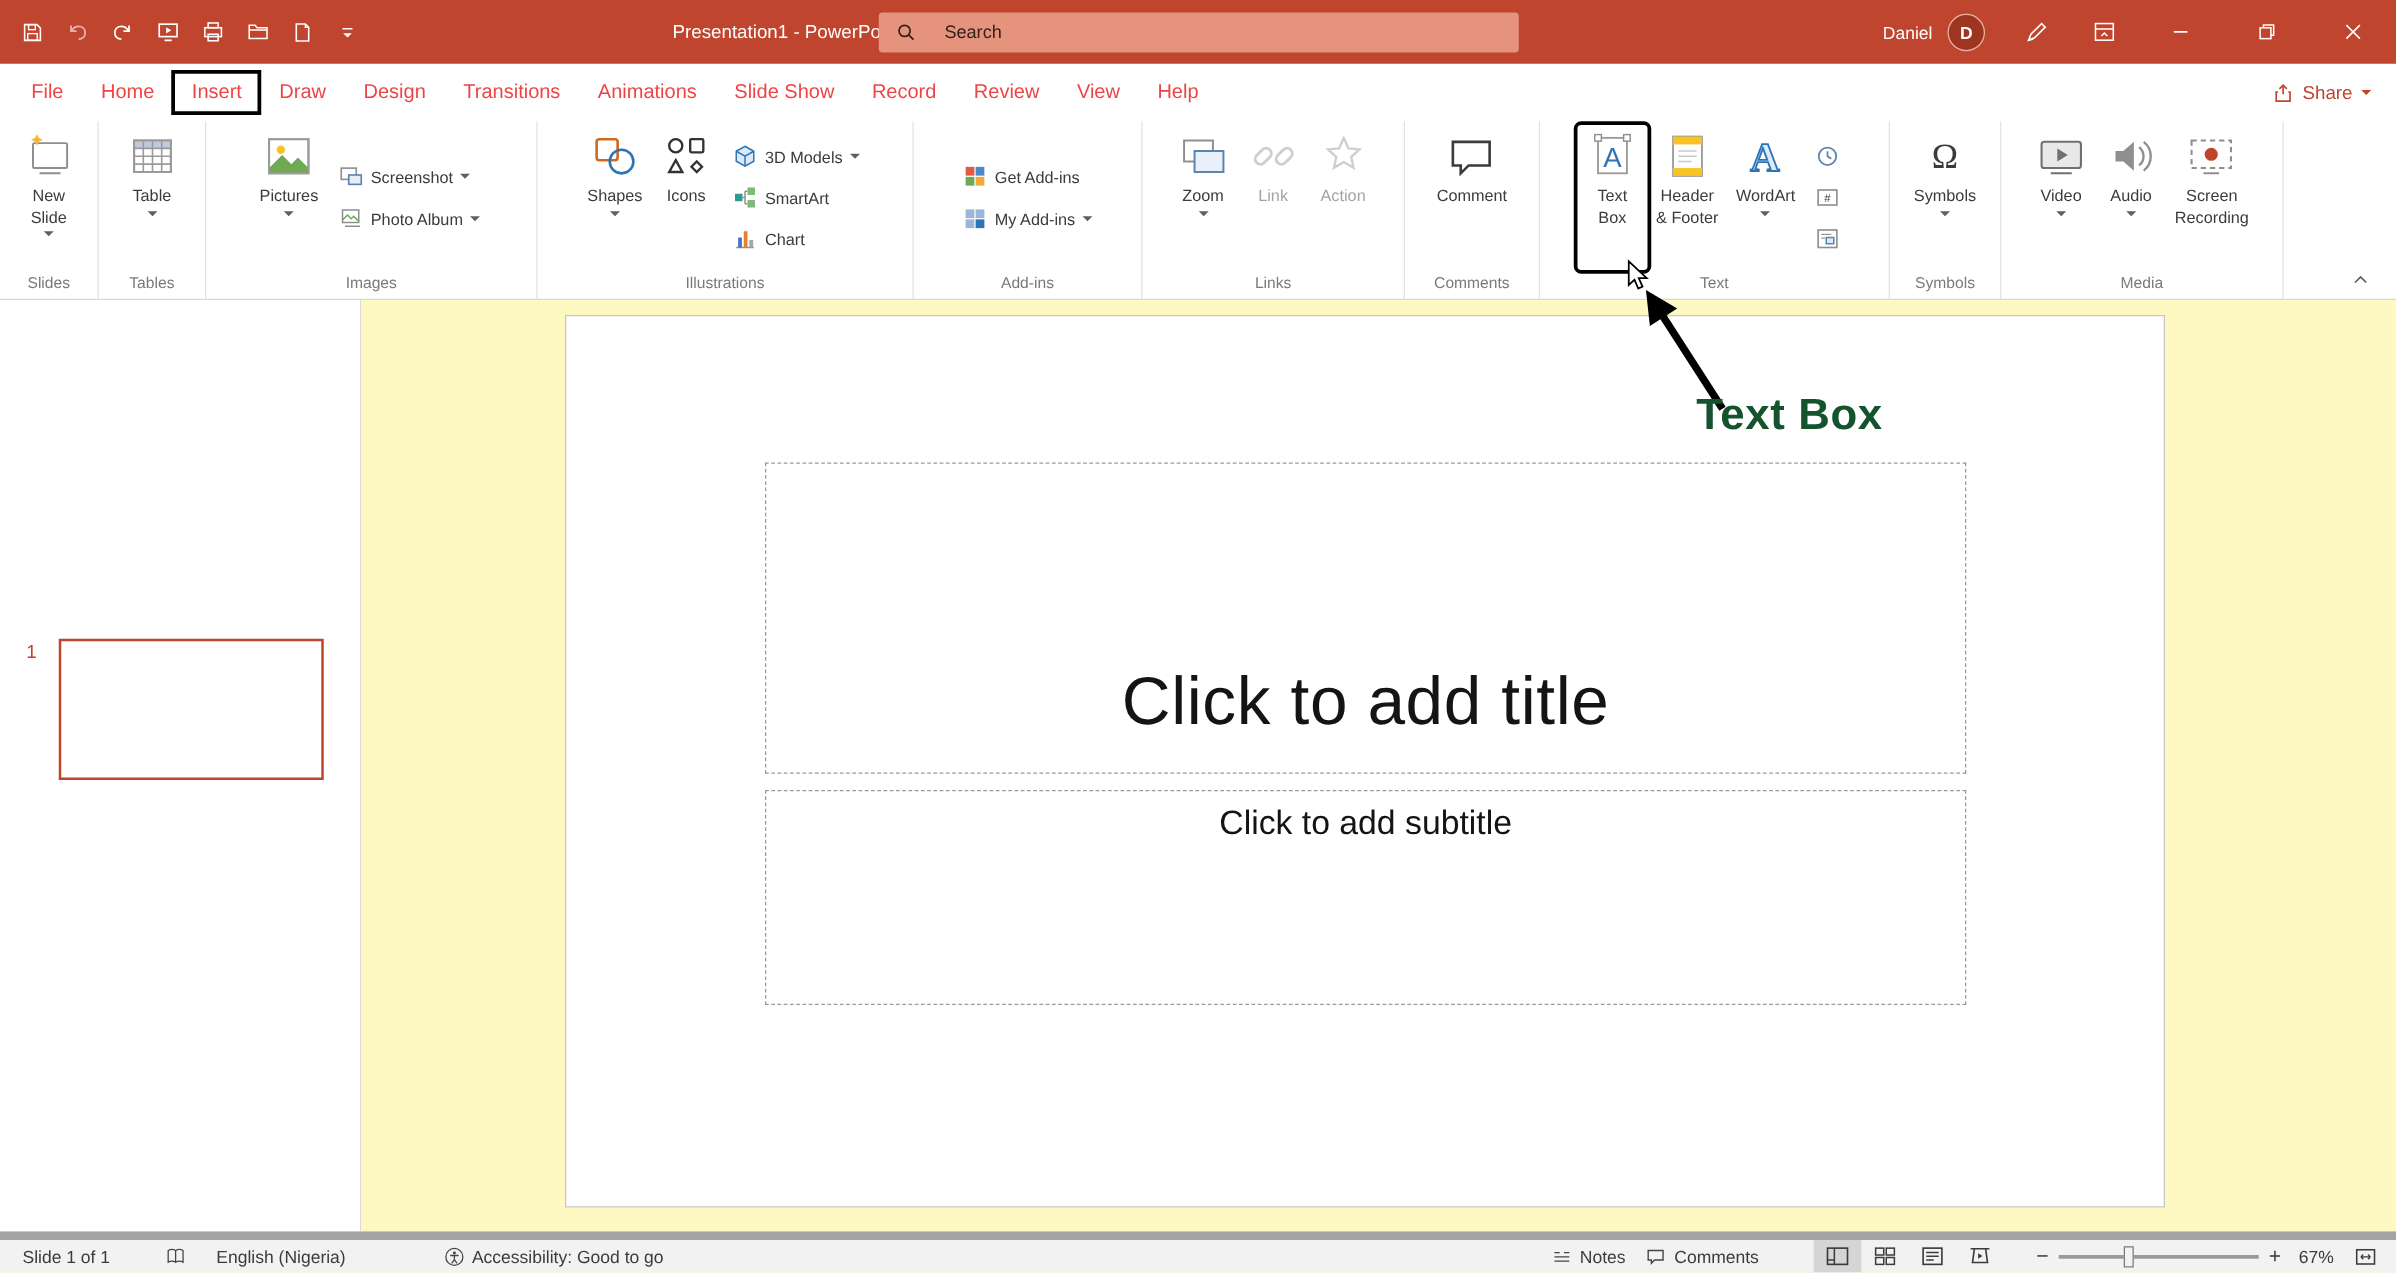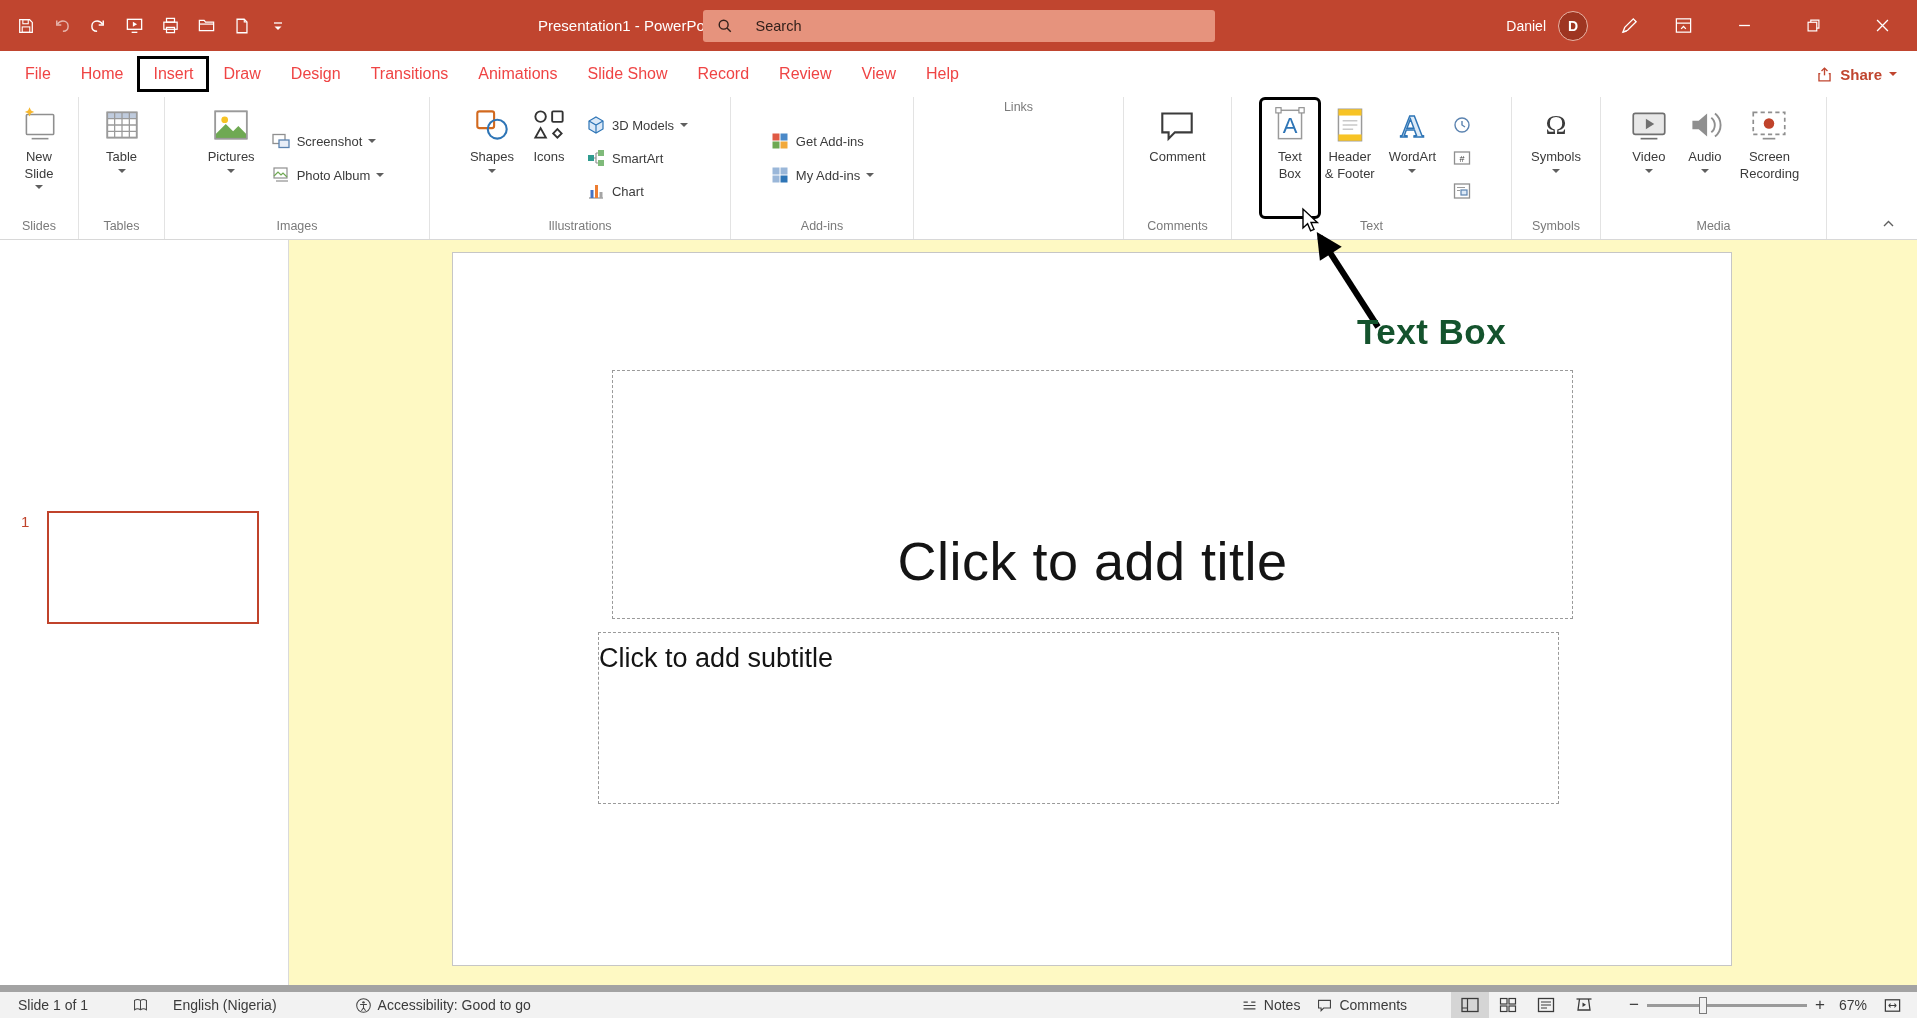--- a/index.html
+++ b/index.html
@@ -18,21 +18,21 @@
   .tbright { margin-left:auto; display:flex; align-items:center; height:100%; }
   .user-name { font-size:14px; margin-right:12px; }
   .avatar { width:30px; height:30px; border-radius:50%; background:#9E3521; border:1.5px solid #E8B3A4; display:flex; align-items:center; justify-content:center; font-size:14px; font-weight:bold; margin-right:14px; }
   .tbtn { width:54px; height:100%; display:flex; align-items:center; justify-content:center; }
   .winbtn { width:69px; height:100%; display:flex; align-items:center; justify-content:center; }
 
   
   .tabsrow { height:46px; background:#fff; display:flex; align-items:center; padding-left:10px; flex:0 0 auto; }
   .tab { height:34px; line-height:34px; padding:0 15px; font-size:16px; color:#ef4444; cursor:default; white-space:nowrap; }
   .tab.annotated { outline:3px solid #000; outline-offset:-2px; }
-  .share-wrap { margin-left:auto; margin-right:20px; display:flex; align-items:center; gap:7px; color:#C0452F; font-size:15px;font-weight:bold; }
+  .share-wrap { margin-left:auto; margin-right:20px; display:flex; align-items:center; gap:7px; color:#C0452F; font-size:15px; }
 
   
   .ribbon { position:relative; height:143px; background:#fff; border-bottom:1px solid #D8D8D8; display:flex; flex:0 0 auto; }
   .rgroup { border-right:1px solid #E3E3E3; display:flex; flex-direction:column; height:100%; }
   .gbody { flex:1; display:flex; align-items:stretch; justify-content:center; padding:3px 2px 0; }
   .glabel { height:23px; text-align:center; font-size:12.5px; color:#7a7a7a; line-height:20px; }
   .g-slides{width:79px}.g-tables{width:86px}.g-images{width:265px}.g-illus{width:301px}.g-addins{width:183px}
   .g-links{width:210px}.g-comments{width:108px}.g-text{width:280px}.g-symbols{width:89px}.g-media{width:226px}
   .rbtn { cursor:default; border-radius:3px; }
   .rbtn.large { display:flex; flex-direction:column; align-items:center; justify-content:flex-start; padding:4px 7px 2px; }
@@ -52,21 +52,21 @@
   
   .workspace { flex:1; display:flex; min-height:0; }
   .thumbs { width:289px; background:#fff; border-right:1px solid #DADADA; position:relative; flex:0 0 auto; }
   .thumb-num { position:absolute; left:21px; top:273px; font-size:15px; color:#C0432B; }
   .thumb { position:absolute; left:47px; top:271px; width:212px; height:113px; background:#fff; border:2.5px solid #C0432B; }
   .canvas { flex:1; background:#fef9c3; position:relative; }
   .slide { position:absolute; left:163px; top:12px; width:1280px; height:714px; background:#fff; border:1px solid #C6C6C6; }
   .ph { position:absolute; border:1.2px dashed #9a9a9a; }
   .ph-title { left:159px; top:117px; width:961px; height:249px; display:flex; align-items:flex-end; justify-content:center; padding-bottom:26px; }
   .ph-title span { font-size:54px; font-weight:300; color:#141414; letter-spacing:.5px; }
-  .ph-subtitle { left:145px; top:379px; width:961px; height:172px; display:flex; align-items:flex-start; justify-content:flex-start; padding-top:10px; }
+  .ph-subtitle { left:159px; top:379px; width:961px; height:172px; display:flex; align-items:flex-start; justify-content:center; padding-top:10px; }
   .ph-subtitle span { font-size:27px; color:#141414; }
 
   
   .statusbar { height:33px; background:#F2F2F2; border-top:7px solid #a3a3a3; display:flex; align-items:center; font-size:14px; color:#3b3b3b; padding:0 10px; flex:0 0 auto; }
   .sb-item { display:flex; align-items:center; gap:6px; padding:0 8px; height:100%; cursor:default; white-space:nowrap; }
   .sb-right { margin-left:auto; display:flex; align-items:center; height:100%; }
   .viewbtn { width:38px; height:100%; display:flex; align-items:center; justify-content:center; }
   .viewbtn.active { background:#D5D5D5; }
   .zoom-sign { font-size:17px; padding:0 8px; color:#3b3b3b; }
   .slider-track { width:160px; height:3px; background:#9a9a9a; position:relative; }
@@ -348,20 +348,43 @@
               </svg>
             <span>My Add-ins</span>
             <span class="chev"></span>
           </div>
         </div>
       </div>
       <div class="glabel">Add-ins</div>
     </div>
 
     <div class="rgroup g-links">
+      <div class="gbody">
+        <div class="rbtn large">
+          <svg class="ic40" viewBox="0 0 40 40">
+              <rect x="5" y="8" width="22" height="16" fill="#fff" stroke="#8f8f8f" stroke-width="1.5"></rect>
+              <rect x="13" y="16" width="22" height="16" fill="#EAF0F9" stroke="#5B83B0" stroke-width="1.5"></rect>
+            </svg>
+          <span class="lbl">Zoom</span>
+          <span class="chev below"></span>
+        </div>
+        <div class="rbtn large disabled">
+          <svg class="ic40" viewBox="0 0 40 40" fill="none" stroke="#9a9a9a" stroke-width="2.2">
+              <rect x="5" y="16" width="14" height="8" rx="4" transform="rotate(-45 12 20)"></rect>
+              <rect x="21" y="16" width="14" height="8" rx="4" transform="rotate(-45 28 20)"></rect>
+            </svg>
+          <span class="lbl">Link</span>
+        </div>
+        <div class="rbtn large disabled">
+          <svg class="ic40" viewBox="0 0 40 40">
+              <path d="M20 6 l3.6 8 8.4.8 -6.3 5.7 1.8 8.3 -7.5-4.4 -7.5 4.4 1.8-8.3 -6.3-5.7 8.4-.8z" fill="none" stroke="#9a9a9a" stroke-width="1.8"></path>
+            </svg>
+          <span class="lbl">Action</span>
+        </div>
+      </div>
       <div class="glabel">Links</div>
     </div>
 
     <div class="rgroup g-comments">
       <div class="gbody">
         <div class="rbtn large">
           <svg class="ic40" viewBox="0 0 40 40">
               <path d="M6 9 h28 v18 h-16 l-6 6 v-6 h-6 z" fill="#fff" stroke="#3b3b3b" stroke-width="2"></path>
             </svg>
           <span class="lbl">Comment</span>

